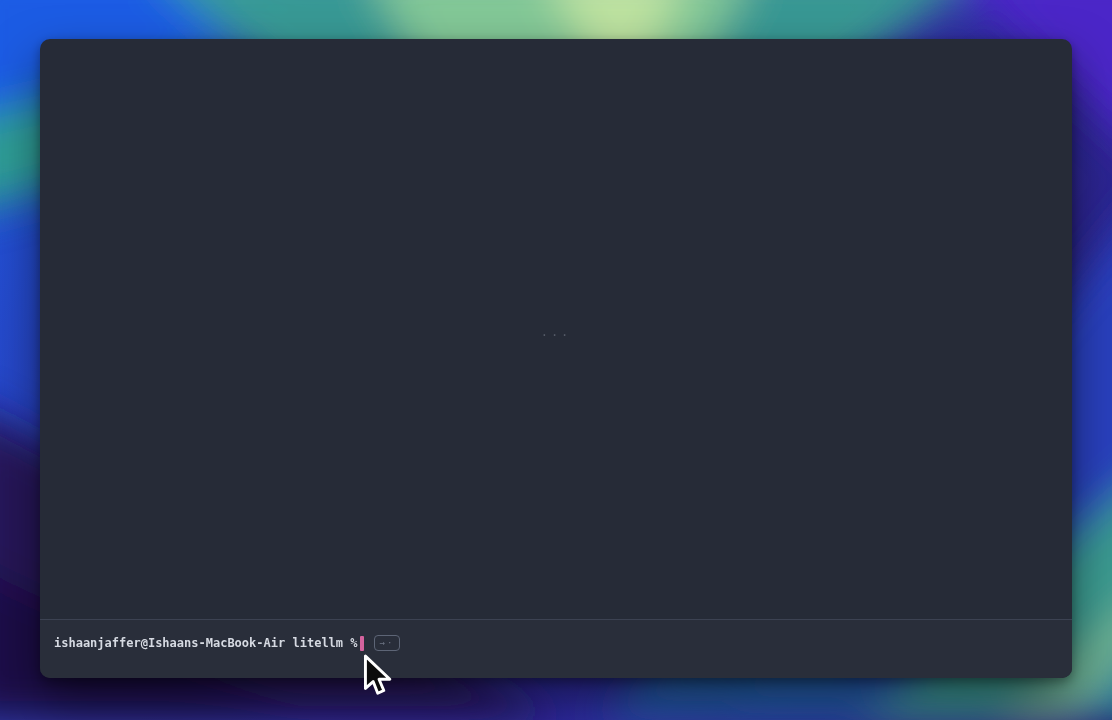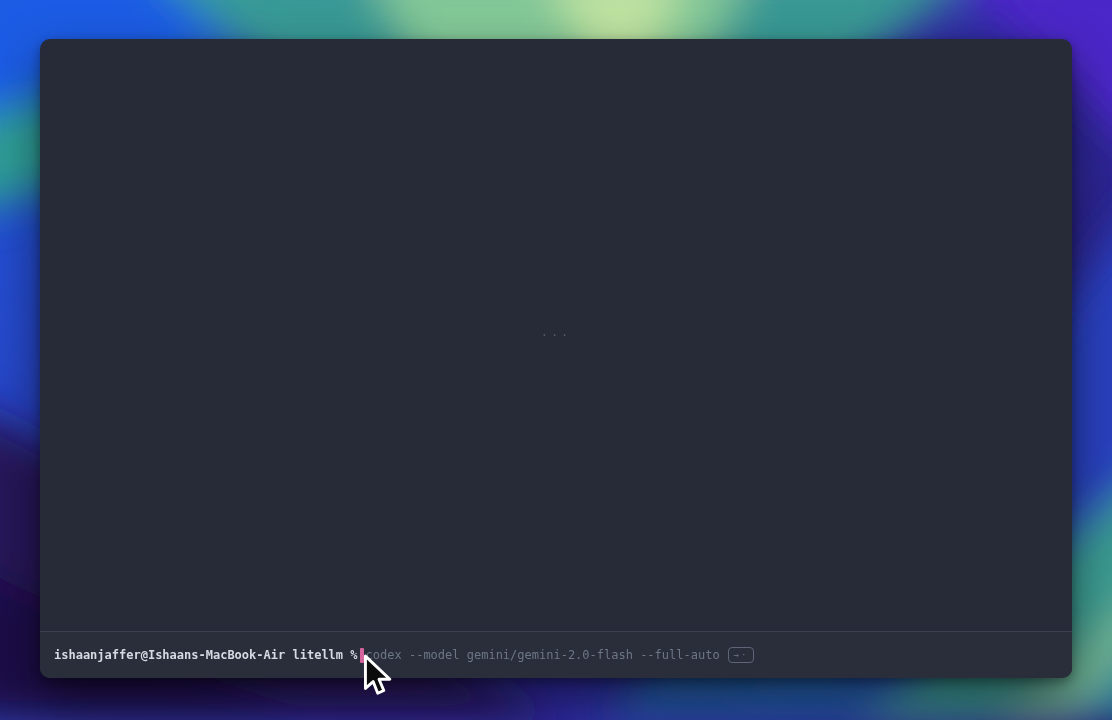--- a/index.html
+++ b/index.html
@@ -22,21 +22,21 @@
   .term-body{flex:1;position:relative;}
   .ellipsis{
     position:absolute;left:50%;top:286px;transform:translateX(-50%);
     color:#545a66;font-size:12px;letter-spacing:3px;
   }
   .prompt-row{
     height:46px;flex:0 0 46px;
     background:var(--prompt-row-background,#292e3a);
     border-top:1px solid var(--separator,#3c4252);
     display:flex;align-items:center;
-    padding:0 0 0 14px;
+    padding:0 0 12px 14px;
     font-size:12px;line-height:15px;white-space:pre;
   }
   .p-seg{color:var(--prompt-text,#d6dae2);font-weight:bold;margin-right:7.3px;}
   .p-seg.symbol{margin-right:2px;}
   .cursor-beam{
     display:inline-block;width:4.5px;height:15px;margin-right:1.5px;
     background:var(--cursor,#d4639e);border-radius:1px;
   }
   .suggestion{color:var(--suggestion-text,#6e7685);}
   .hint-pill{
@@ -89,21 +89,20 @@
 
   <div class="terminal">
     <div class="term-body">
       <span class="ellipsis">...</span>
     </div>
     <div class="prompt-row">
       <span class="p-seg">ishaanjaffer@Ishaans-MacBook-Air</span>
       <span class="p-seg">litellm</span>
       <span class="p-seg symbol">%</span>
       <span class="cursor-beam"></span>
-      <span class="suggestion">codex --model gemini/gemini-2.0-flash --full-auto</span>
       <span class="hint-pill">
         <span>→·</span>
       </span>
     </div>
   </div>
 
   <svg class="mouse" viewBox="0 0 16 23" aria-hidden="true">
     <polygon points="1.5,1 1.5,16.5 5.2,13.2 7.4,18.8 10.3,17.5 8,12.1 13.2,12.1" fill="#0b0b0b" stroke="#ffffff" stroke-width="1.4" stroke-linejoin="round"></polygon>
   </svg>
 

